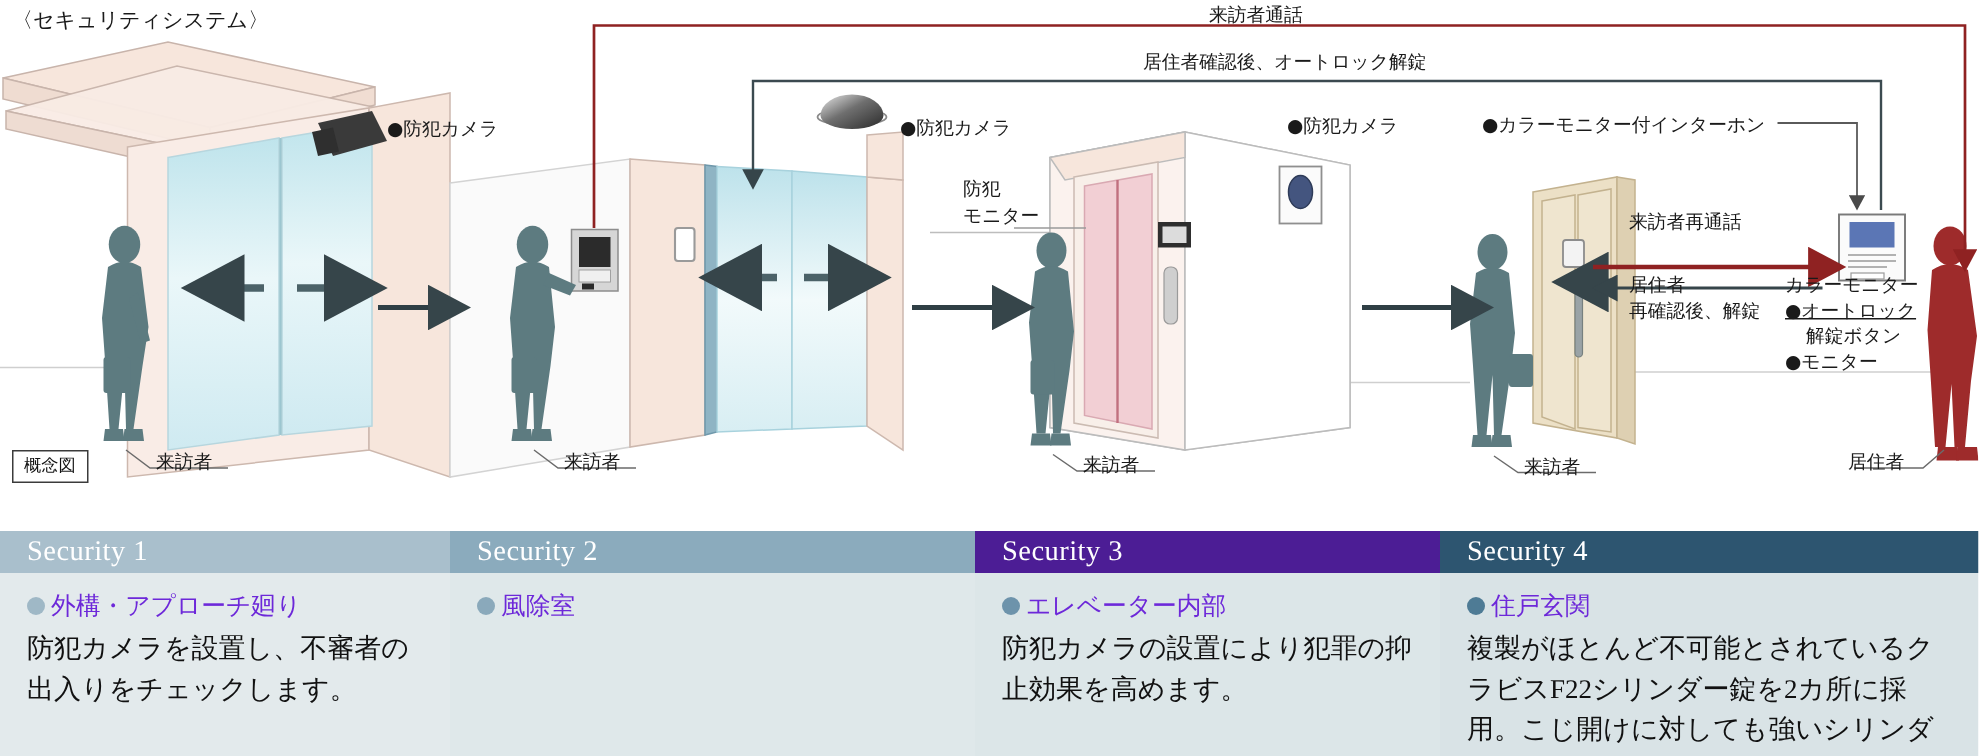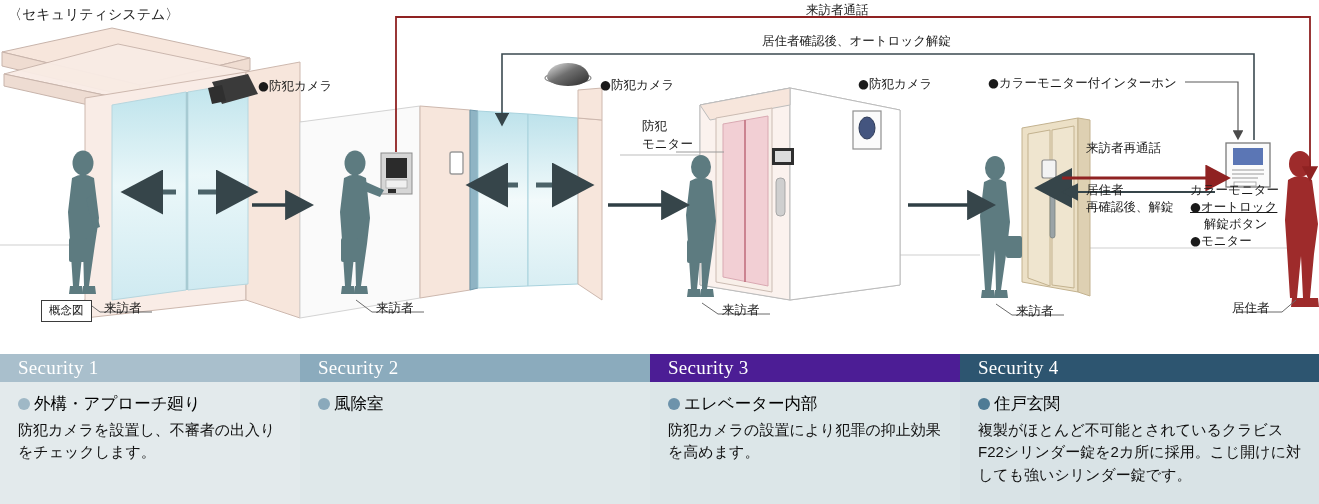--- a/index.html
+++ b/index.html
@@ -17,24 +17,24 @@
   .gaibox{position:absolute;border:1px solid #3b3b3b;padding:2px 7px 3px 7px;font-size:11.5px;
           font-family:"DejaVu Sans","Liberation Sans",sans-serif;color:#111;background:#fff;}
 
   
   #strip{position:absolute;left:0;top:332px;width:1319px;height:172px;}
   .col{position:absolute;top:0;height:212px;box-sizing:border-box;margin-top:22px;}
   .col .hd{height:28px;box-sizing:border-box;display:flex;align-items:center;
            padding-left:18px;color:#ffffff;font-family:"Liberation Serif","DejaVu Serif",serif;
            font-size:19px;letter-spacing:.3px;}
   .col .bd{height:144px;box-sizing:border-box;padding:12px 16px 0 18px;}
-  .col .sub{font-family:"DejaVu Sans","Liberation Sans",sans-serif;font-size:16.5px;color:#000000;
+  .col .sub{font-family:"DejaVu Sans","Liberation Sans",sans-serif;font-size:16.5px;color:#6d28d9;
             display:flex;align-items:flex-start;margin-bottom:4px;line-height:1.25;}
   .bullet{width:12px;height:12px;border-radius:50%;flex:0 0 12px;margin:4px 4px 0 0;display:inline-block;}
-  .col .txt{font-family:Liberation Sans, sans-serif;font-size:15px;color:#111;line-height:1.5;}
+  .col .txt{font-family:Liberation Serif, serif;font-size:18px;color:#111;line-height:1.5;}
 </style>
 </head>
 <body>
 
 <div id="root">
 
   <div id="diagram">
 
     <svg width="1319" height="332" viewBox="0 0 1319 332">
       <defs>
@@ -222,21 +222,21 @@
       <path d="M356,300 L372,312 L424,312" fill="none" stroke="#6b6b6b" stroke-width="1"></path>
       <path d="M702,303 L718,314 L770,314" fill="none" stroke="#6b6b6b" stroke-width="1"></path>
       <path d="M996,304 L1012,315 L1064,315" fill="none" stroke="#6b6b6b" stroke-width="1"></path>
       <path d="M1296,300 L1282,312 L1236,312" fill="none" stroke="#6b6b6b" stroke-width="1"></path>
 
       <path d="M676,152 L724,152" fill="none" stroke="#9a9a9a" stroke-width="1"></path>
     </svg>
 
     <div class="lbl title" style="left:8px;top:6px;">〈セキュリティシステム〉</div>
 
-    <div class="gaibox" style="left:8px;top:300px;margin-left:33px;">概念図</div>
+    <div class="gaibox" style="left:8px;top:300px;">概念図</div>
 
     <div class="lbl md" style="left:258px;top:78px;">●防犯カメラ</div>
     <div class="lbl md" style="left:600px;top:77px;">●防犯カメラ</div>
     <div class="lbl md" style="left:858px;top:76px;">●防犯カメラ</div>
     <div class="lbl md" style="left:988px;top:75px;">●カラーモニター付インターホン</div>
 
     <div class="lbl md" style="left:642px;top:118px;">防犯</div>
     <div class="lbl md" style="left:642px;top:136px;">モニター</div>
 
     <div class="lbl md" style="left:806px;top:2px;">来訪者通話</div>

